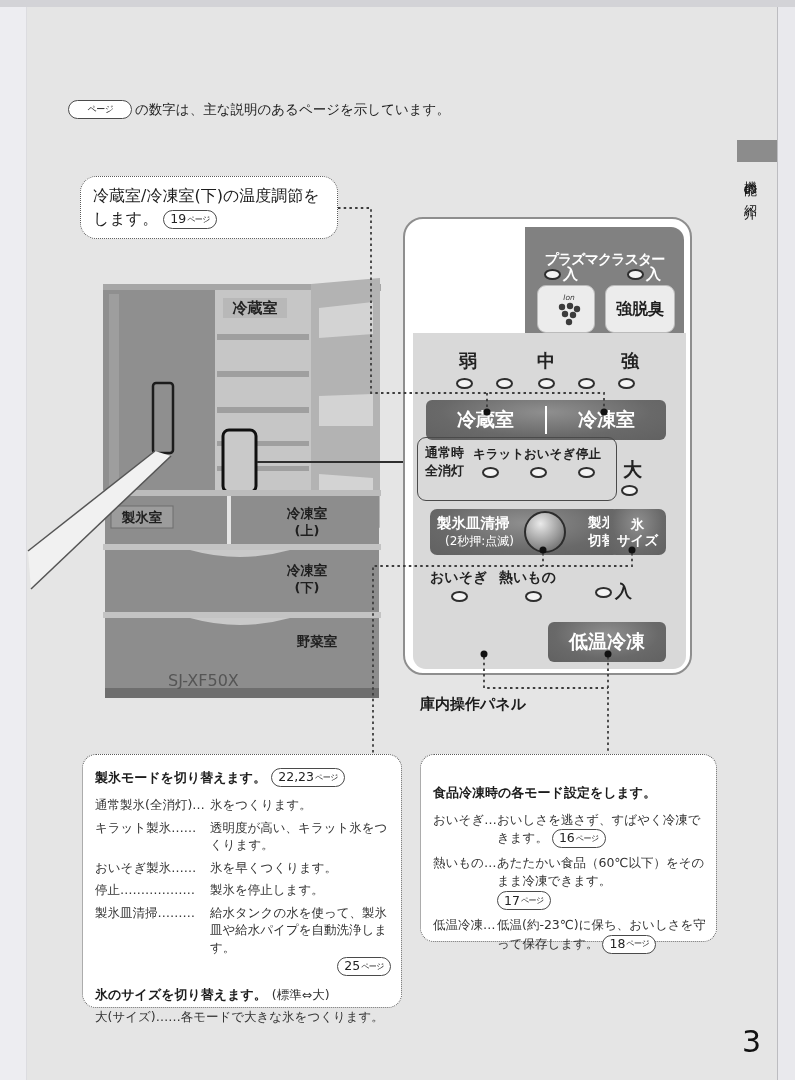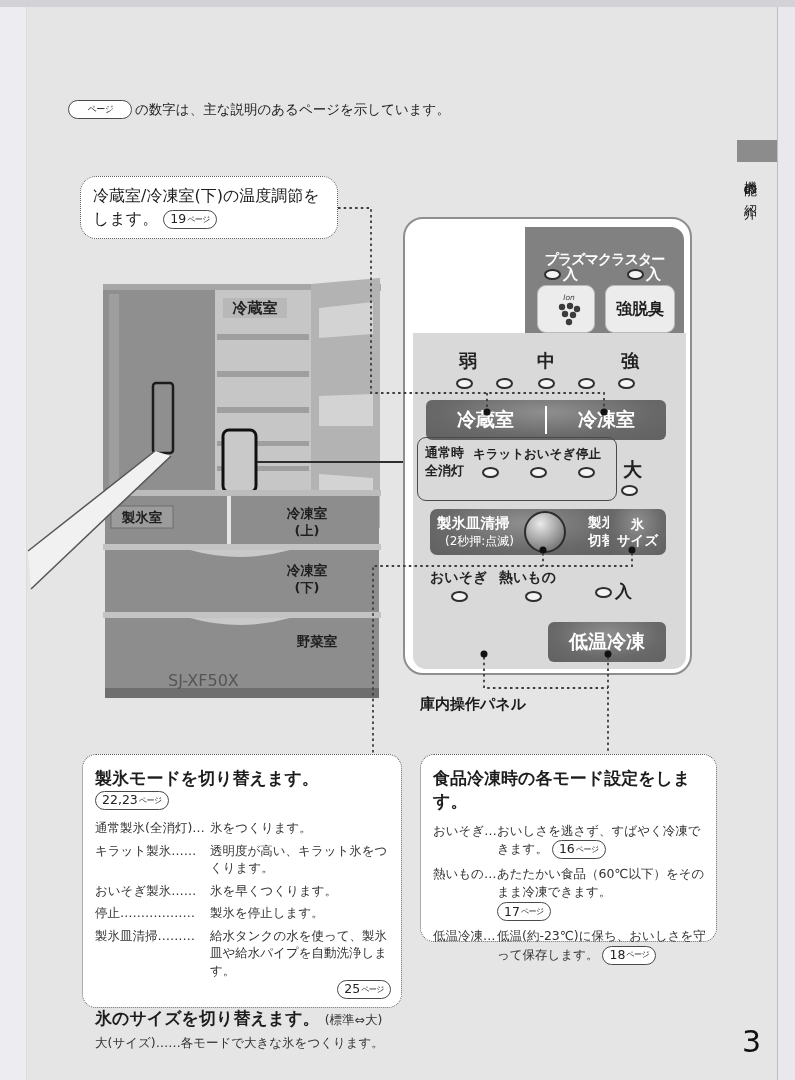--- a/index.html
+++ b/index.html
@@ -31,21 +31,21 @@
   .normalbox{position:absolute;border:1.8px solid #4a4a4a;border-radius:9px;box-sizing:border-box;}
   .circlebtn{position:absolute;width:42px;height:42px;border-radius:50%;border:2.5px solid #2c2c2c;
              background:radial-gradient(circle at 38% 28%,#eaeaea,#9a9a9a 55%,#565656);box-sizing:border-box;}
   .dk{color:#222;}
   
   .defgrid{display:grid;grid-template-columns:115px 1fr;column-gap:0;row-gap:5px;
            font-size:12.5px;line-height:1.4;color:#333;}
   .defgrid2{display:grid;grid-template-columns:64px 1fr;column-gap:0;row-gap:6px;
             font-size:12.5px;line-height:1.45;color:#333;}
   .term{white-space:nowrap;}
-  .boxtitle{font-size:17px;font-weight:bold;color:#1c1c1c;}
+  .boxtitle{font-size:13px;font-weight:bold;color:#1c1c1c;margin-top:17px;}
   svg text{font-family:"DejaVu Sans",sans-serif;}
 </style>
 </head>
 <body>
 
 <div id="screen">
 
   <div class="abs edge-top"></div>
   <div class="abs edge-left"></div>
   <div class="abs edge-right"></div>

